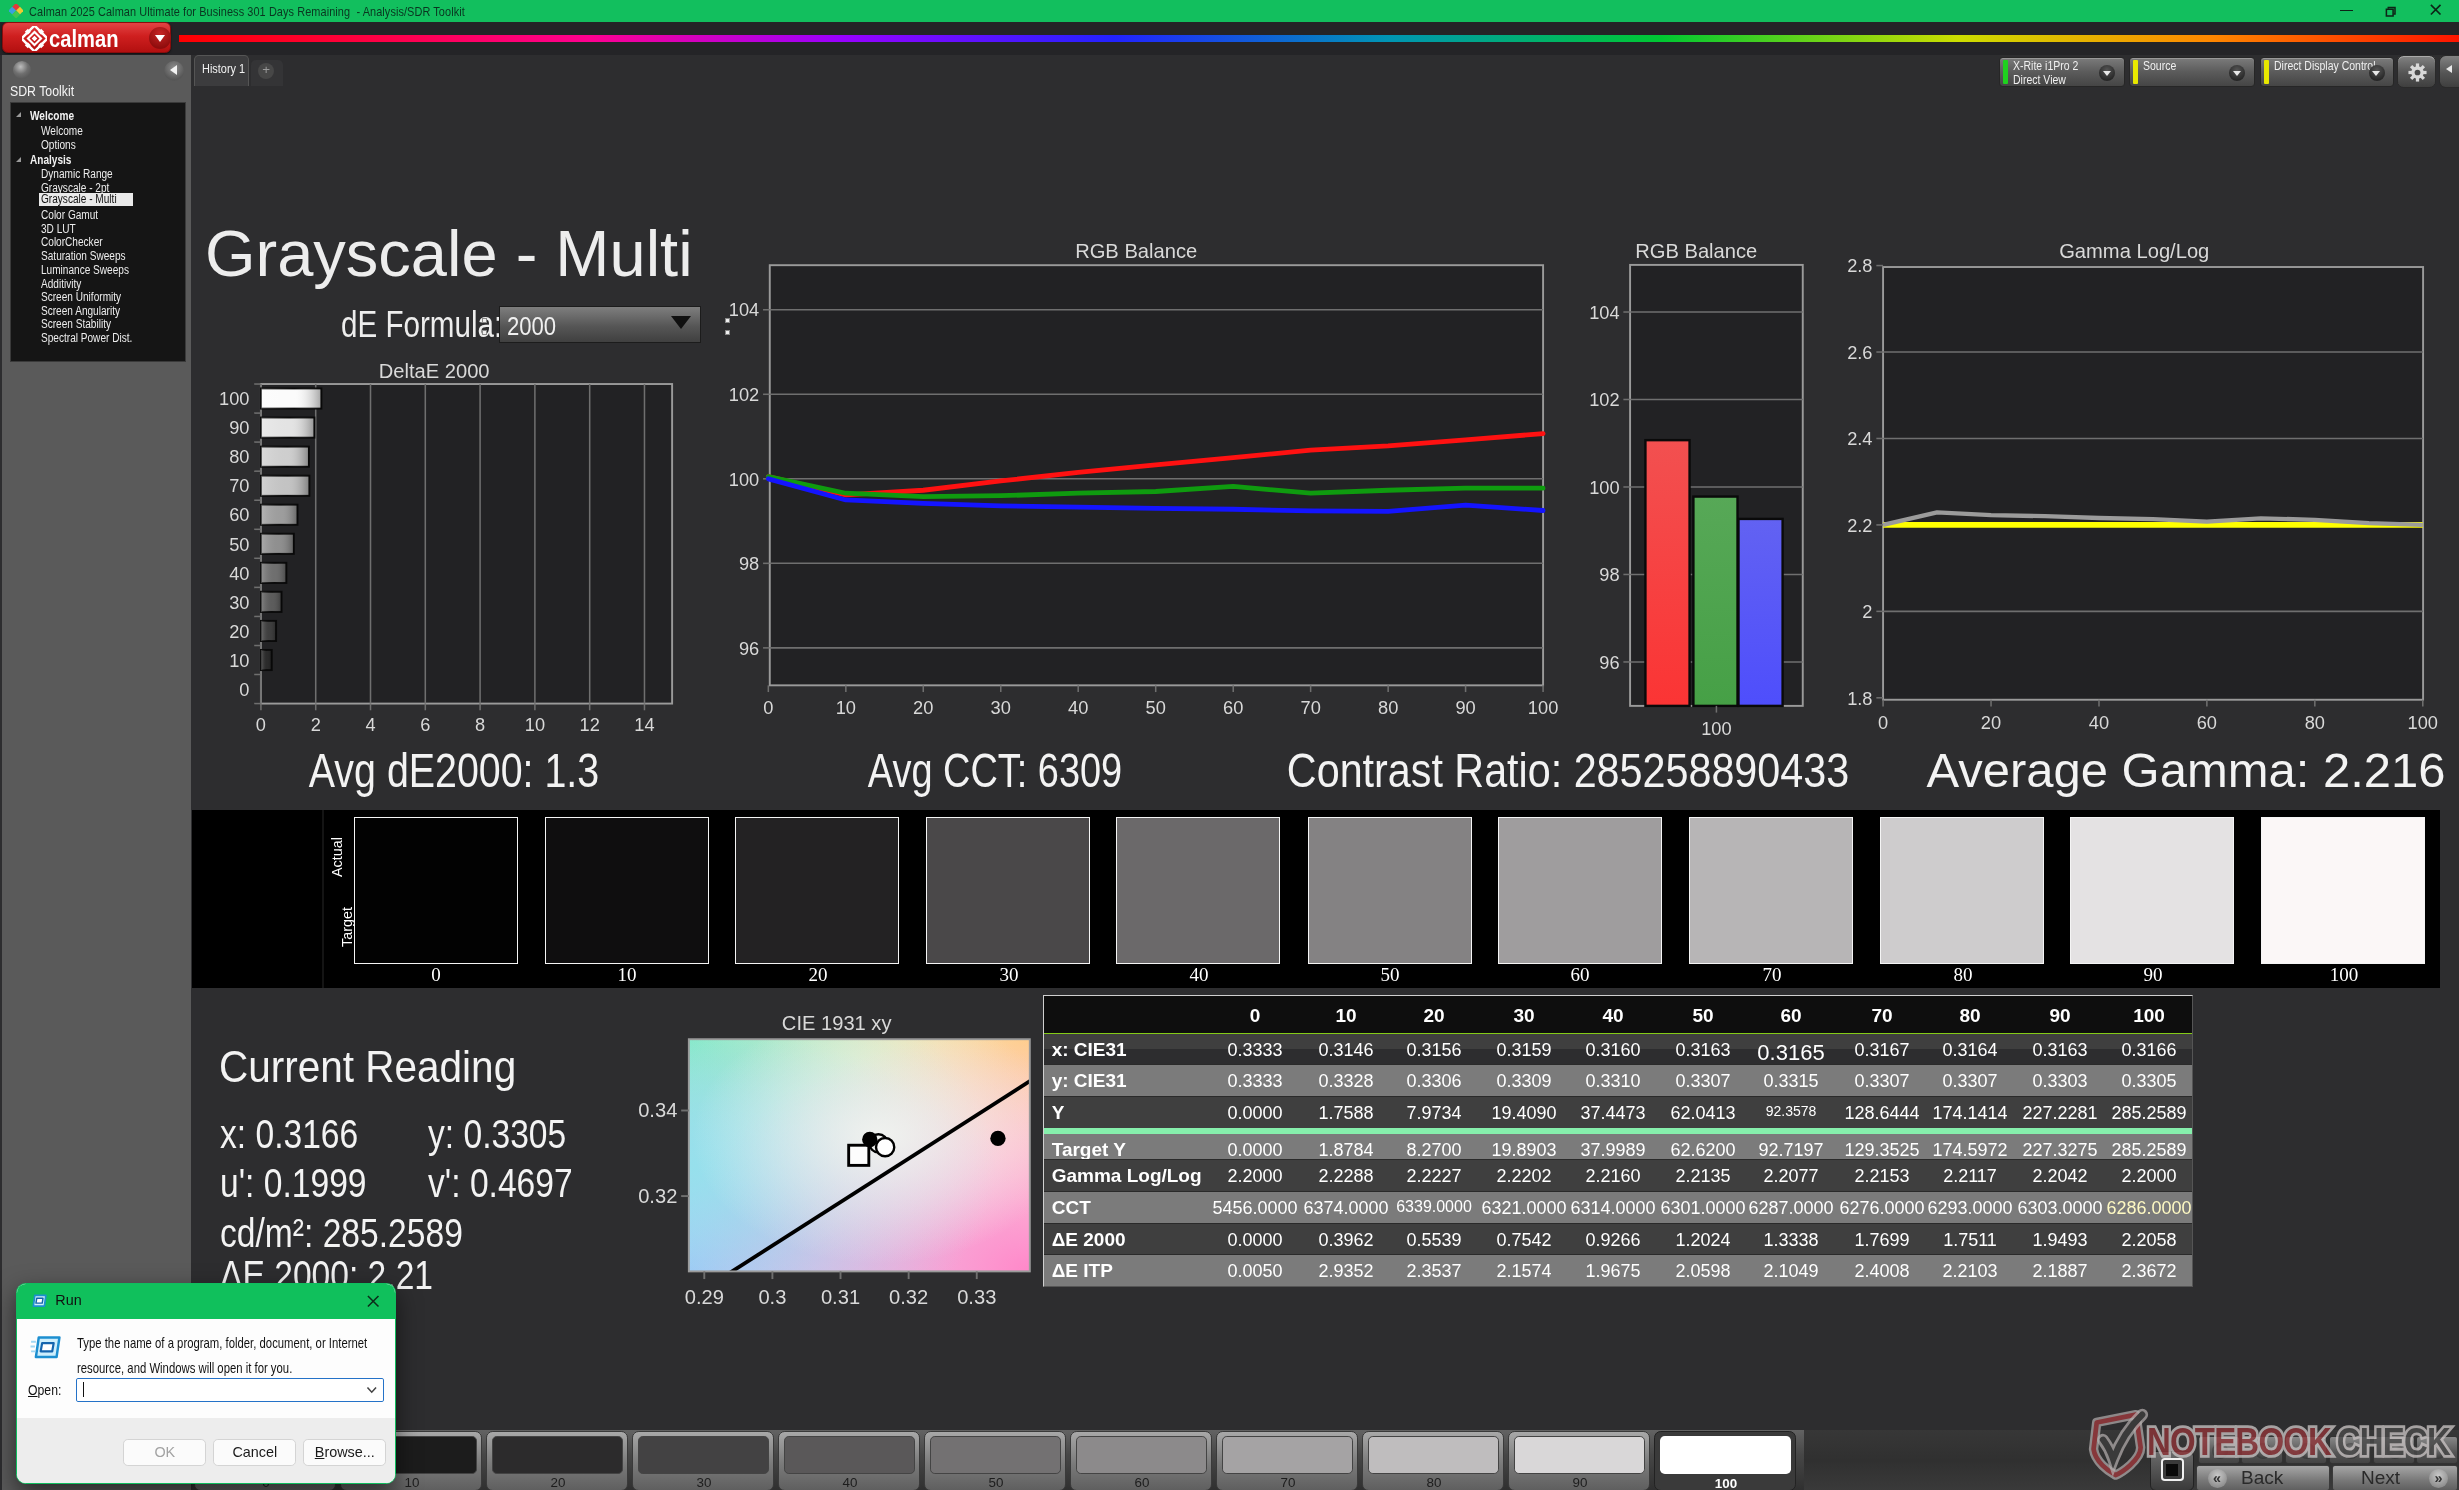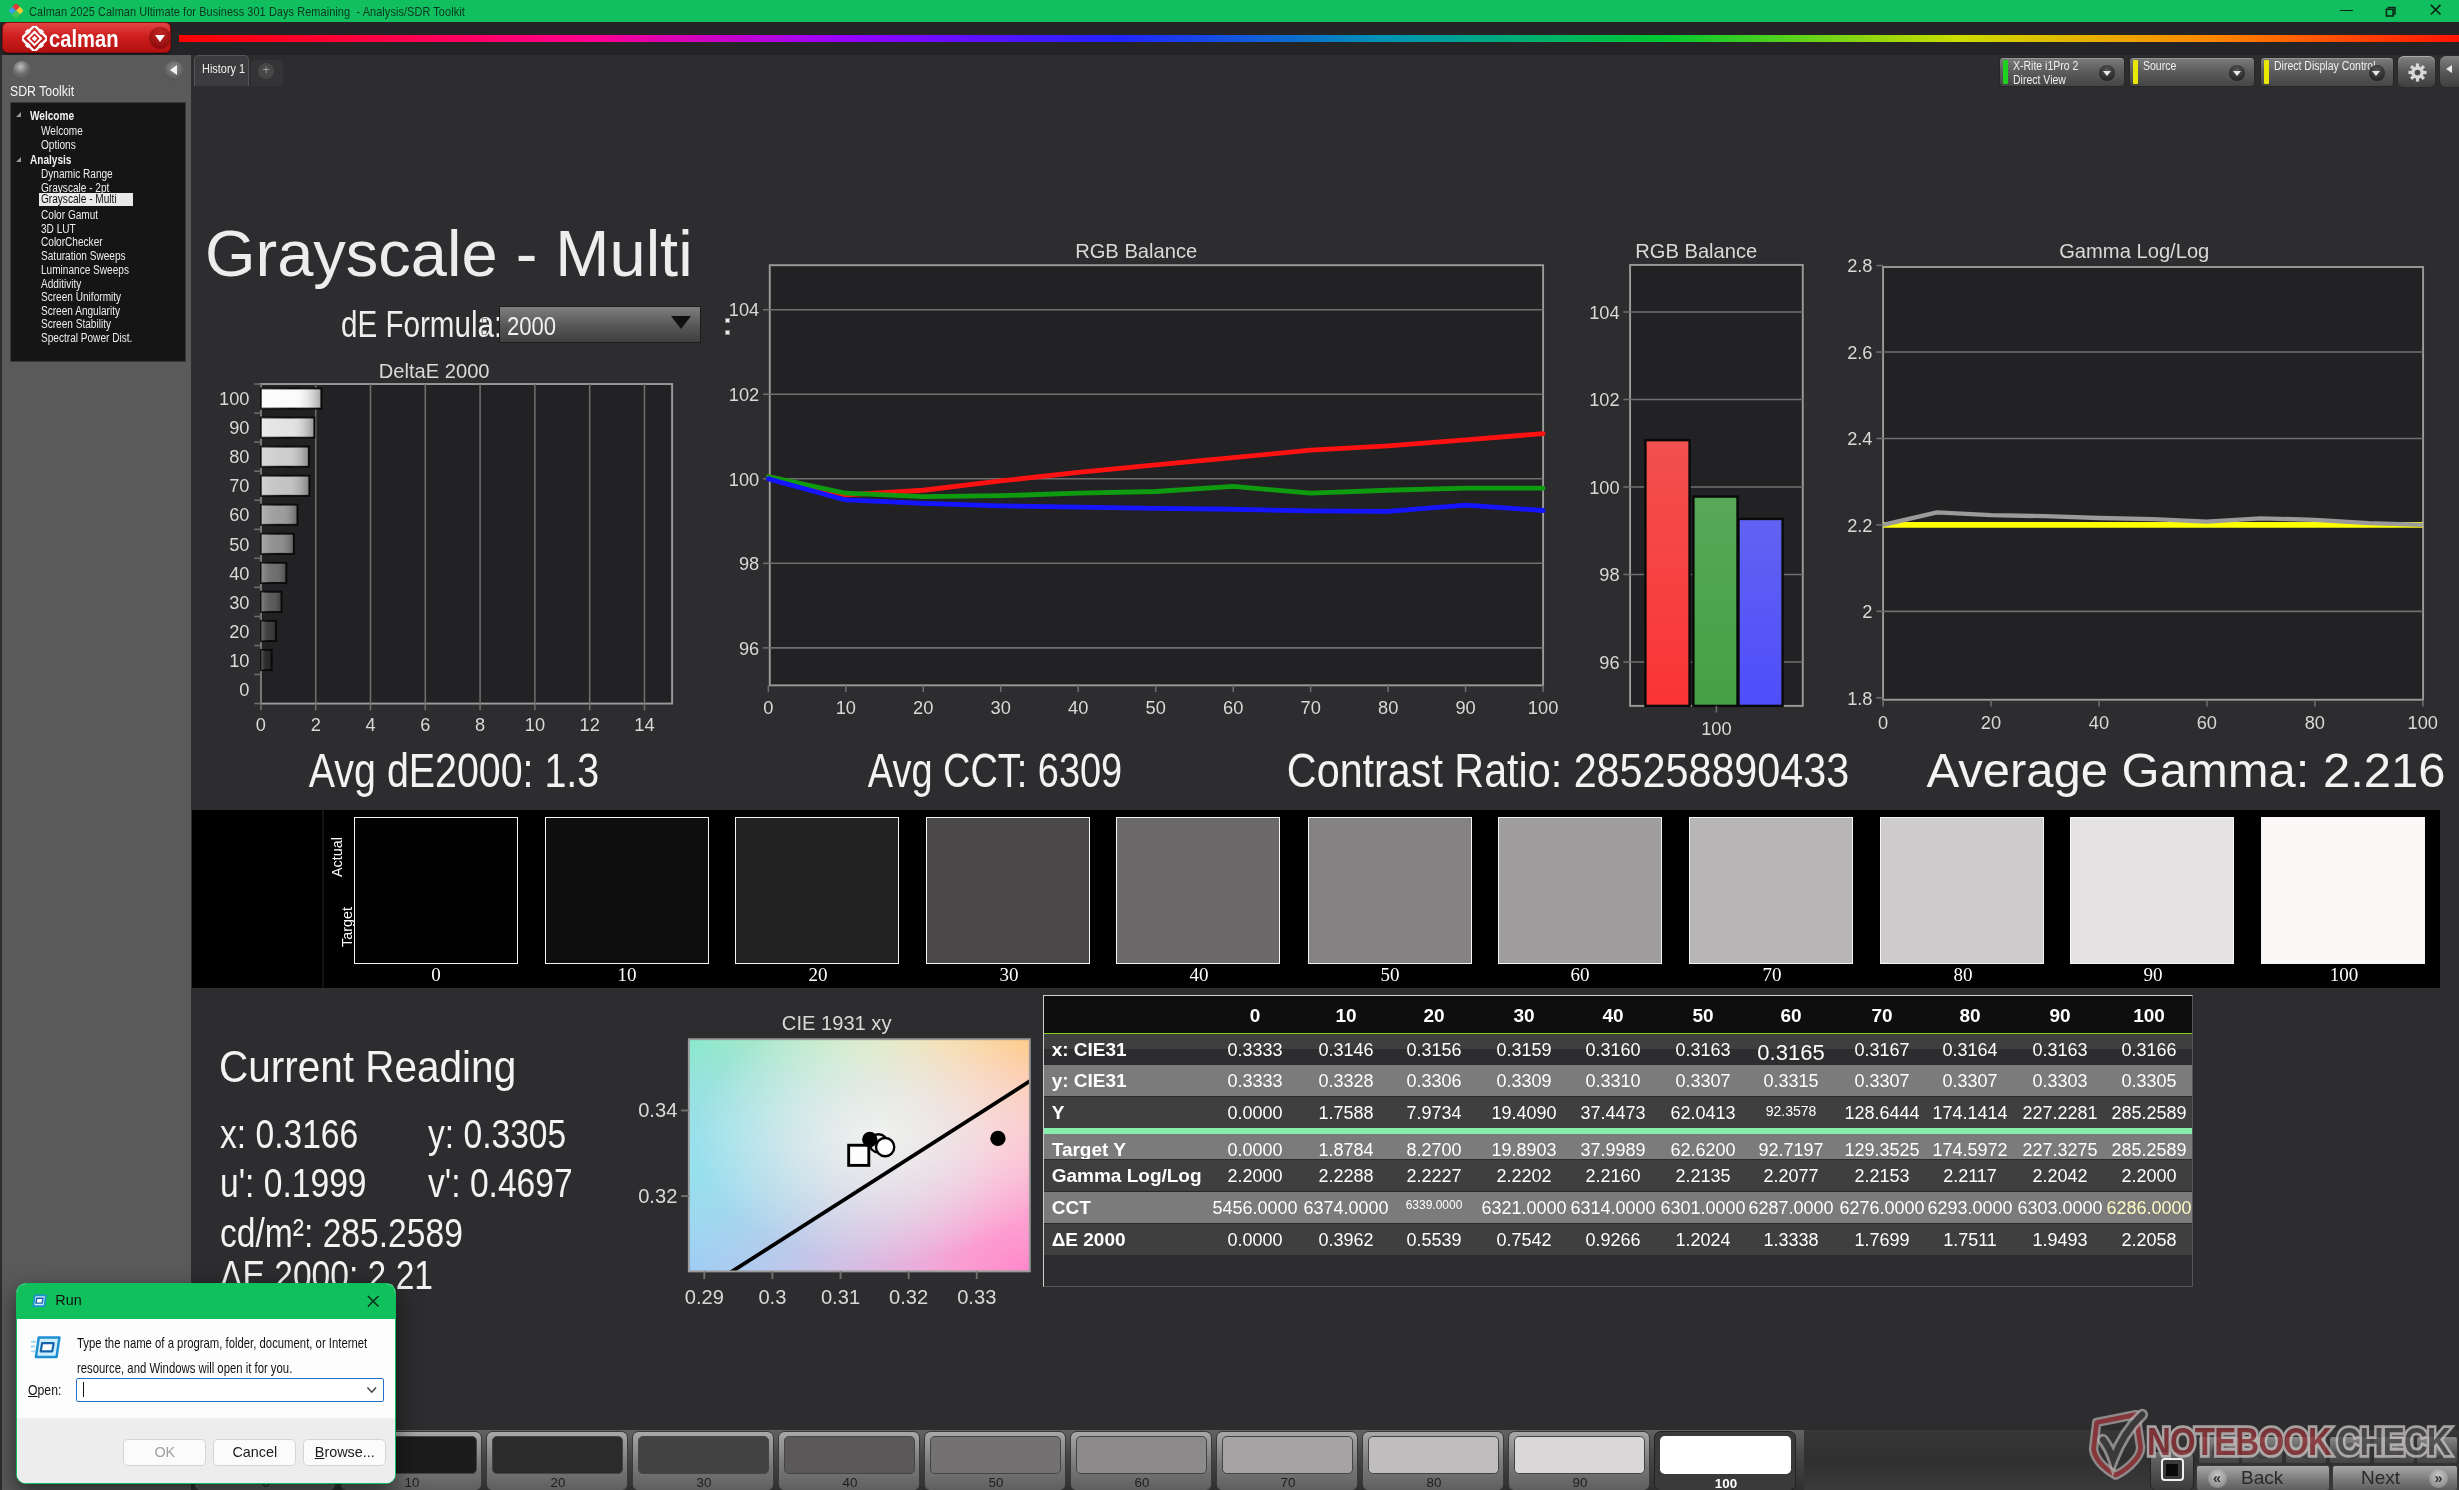--- a/index.html
+++ b/index.html
@@ -571,21 +571,21 @@
         <span style="position:absolute;left:747px;top:5.8px;transform:translateX(-50%);font-size:18px;color:#fff;white-space:nowrap">2.2077</span>
         <span style="position:absolute;left:838px;top:5.8px;transform:translateX(-50%);font-size:18px;color:#fff;white-space:nowrap">2.2153</span>
         <span style="position:absolute;left:926px;top:5.8px;transform:translateX(-50%);font-size:18px;color:#fff;white-space:nowrap">2.2117</span>
         <span style="position:absolute;left:1016px;top:5.8px;transform:translateX(-50%);font-size:18px;color:#fff;white-space:nowrap">2.2042</span>
         <span style="position:absolute;left:1105px;top:5.8px;transform:translateX(-50%);font-size:18px;color:#fff;white-space:nowrap">2.2000</span>
       </div>
       <div style="position:absolute;left:0;top:195px;width:100%;height:32px;background:#7b7b7b;border-top:1px solid #2a2a2a">
         <span style="position:absolute;left:7.7px;top:4.8px;font-size:19px;font-weight:bold;color:#fff;white-space:nowrap">CCT</span>
         <span style="position:absolute;left:211px;top:5.8px;transform:translateX(-50%);font-size:18px;color:#fff;white-space:nowrap">5456.0000</span>
         <span style="position:absolute;left:302px;top:5.8px;transform:translateX(-50%);font-size:18px;color:#fff;white-space:nowrap">6374.0000</span>
-        <span style="position:absolute;left:390px;top:5.8px;transform:translateX(-50%);font-size:12px;color:#fff;white-space:nowrap">6339.0000</span>
+        <span style="position:absolute;left:390px;top:5.8px;transform:translateX(-50%);font-size:16px;color:#fff;white-space:nowrap">6339.0000</span>
         <span style="position:absolute;left:480px;top:5.8px;transform:translateX(-50%);font-size:18px;color:#fff;white-space:nowrap">6321.0000</span>
         <span style="position:absolute;left:569px;top:5.8px;transform:translateX(-50%);font-size:18px;color:#fff;white-space:nowrap">6314.0000</span>
         <span style="position:absolute;left:659px;top:5.8px;transform:translateX(-50%);font-size:18px;color:#fff;white-space:nowrap">6301.0000</span>
         <span style="position:absolute;left:747px;top:5.8px;transform:translateX(-50%);font-size:18px;color:#fff;white-space:nowrap">6287.0000</span>
         <span style="position:absolute;left:838px;top:5.8px;transform:translateX(-50%);font-size:18px;color:#fff;white-space:nowrap">6276.0000</span>
         <span style="position:absolute;left:926px;top:5.8px;transform:translateX(-50%);font-size:18px;color:#fff;white-space:nowrap">6293.0000</span>
         <span style="position:absolute;left:1016px;top:5.8px;transform:translateX(-50%);font-size:18px;color:#fff;white-space:nowrap">6303.0000</span>
         <span style="position:absolute;left:1105px;top:5.8px;transform:translateX(-50%);font-size:18px;color:#fef9c3;white-space:nowrap">6286.0000</span>
       </div>
       <div style="position:absolute;left:0;top:227px;width:100%;height:32px;background:#3f3f3f;border-top:1px solid #2a2a2a">
@@ -594,20 +594,34 @@
         <span style="position:absolute;left:302px;top:5.8px;transform:translateX(-50%);font-size:18px;color:#fff;white-space:nowrap">0.3962</span>
         <span style="position:absolute;left:390px;top:5.8px;transform:translateX(-50%);font-size:18px;color:#fff;white-space:nowrap">0.5539</span>
         <span style="position:absolute;left:480px;top:5.8px;transform:translateX(-50%);font-size:18px;color:#fff;white-space:nowrap">0.7542</span>
         <span style="position:absolute;left:569px;top:5.8px;transform:translateX(-50%);font-size:18px;color:#fff;white-space:nowrap">0.9266</span>
         <span style="position:absolute;left:659px;top:5.8px;transform:translateX(-50%);font-size:18px;color:#fff;white-space:nowrap">1.2024</span>
         <span style="position:absolute;left:747px;top:5.8px;transform:translateX(-50%);font-size:18px;color:#fff;white-space:nowrap">1.3338</span>
         <span style="position:absolute;left:838px;top:5.8px;transform:translateX(-50%);font-size:18px;color:#fff;white-space:nowrap">1.7699</span>
         <span style="position:absolute;left:926px;top:5.8px;transform:translateX(-50%);font-size:18px;color:#fff;white-space:nowrap">1.7511</span>
         <span style="position:absolute;left:1016px;top:5.8px;transform:translateX(-50%);font-size:18px;color:#fff;white-space:nowrap">1.9493</span>
         <span style="position:absolute;left:1105px;top:5.8px;transform:translateX(-50%);font-size:18px;color:#fff;white-space:nowrap">2.2058</span>
+      </div>
+      <div style="position:absolute;left:0;top:258px;width:100%;height:32px;background:#7b7b7b;border-top:1px solid #2a2a2a">
+        <span style="position:absolute;left:7.7px;top:4.8px;font-size:19px;font-weight:bold;color:#fff;white-space:nowrap">ΔE ITP</span>
+        <span style="position:absolute;left:211px;top:5.8px;transform:translateX(-50%);font-size:18px;color:#fff;white-space:nowrap">0.0050</span>
+        <span style="position:absolute;left:302px;top:5.8px;transform:translateX(-50%);font-size:18px;color:#fff;white-space:nowrap">2.9352</span>
+        <span style="position:absolute;left:390px;top:5.8px;transform:translateX(-50%);font-size:18px;color:#fff;white-space:nowrap">2.3537</span>
+        <span style="position:absolute;left:480px;top:5.8px;transform:translateX(-50%);font-size:18px;color:#fff;white-space:nowrap">2.1574</span>
+        <span style="position:absolute;left:569px;top:5.8px;transform:translateX(-50%);font-size:18px;color:#fff;white-space:nowrap">1.9675</span>
+        <span style="position:absolute;left:659px;top:5.8px;transform:translateX(-50%);font-size:18px;color:#fff;white-space:nowrap">2.0598</span>
+        <span style="position:absolute;left:747px;top:5.8px;transform:translateX(-50%);font-size:18px;color:#fff;white-space:nowrap">2.1049</span>
+        <span style="position:absolute;left:838px;top:5.8px;transform:translateX(-50%);font-size:18px;color:#fff;white-space:nowrap">2.4008</span>
+        <span style="position:absolute;left:926px;top:5.8px;transform:translateX(-50%);font-size:18px;color:#fff;white-space:nowrap">2.2103</span>
+        <span style="position:absolute;left:1016px;top:5.8px;transform:translateX(-50%);font-size:18px;color:#fff;white-space:nowrap">2.1887</span>
+        <span style="position:absolute;left:1105px;top:5.8px;transform:translateX(-50%);font-size:18px;color:#fff;white-space:nowrap">2.3672</span>
       </div>
     </div>
 <div class="abs" style="left:192px;top:1430px;width:2267px;height:61px;background:linear-gradient(180deg,#636363 0%,#474747 40%,#2f2f2f 100%)"></div>
 <div class="abs" style="left:194px;top:1431px;width:142px;height:60px;border-radius:6.7px;background:linear-gradient(180deg,#a8a8a8 0%,#7a7a7a 55%,#5f5f5f 100%);border:1px solid #3a3a3a">
       <div class="abs" style="left:4.8px;top:3.8px;width:131px;height:38px;border-radius:4.8px;background:#060606;border:1px solid #444"></div>
       <div class="abs ctr" style="left:71px;top:43px;font-size:13.4px;color:#1d1d1d">0</div>
     </div>
 <div class="abs" style="left:340px;top:1431px;width:142px;height:60px;border-radius:6.7px;background:linear-gradient(180deg,#a8a8a8 0%,#7a7a7a 55%,#5f5f5f 100%);border:1px solid #3a3a3a">
       <div class="abs" style="left:4.8px;top:3.8px;width:131px;height:38px;border-radius:4.8px;background:#1c1c1c;border:1px solid #444"></div>
       <div class="abs ctr" style="left:71px;top:43px;font-size:13.4px;color:#1d1d1d">10</div>

